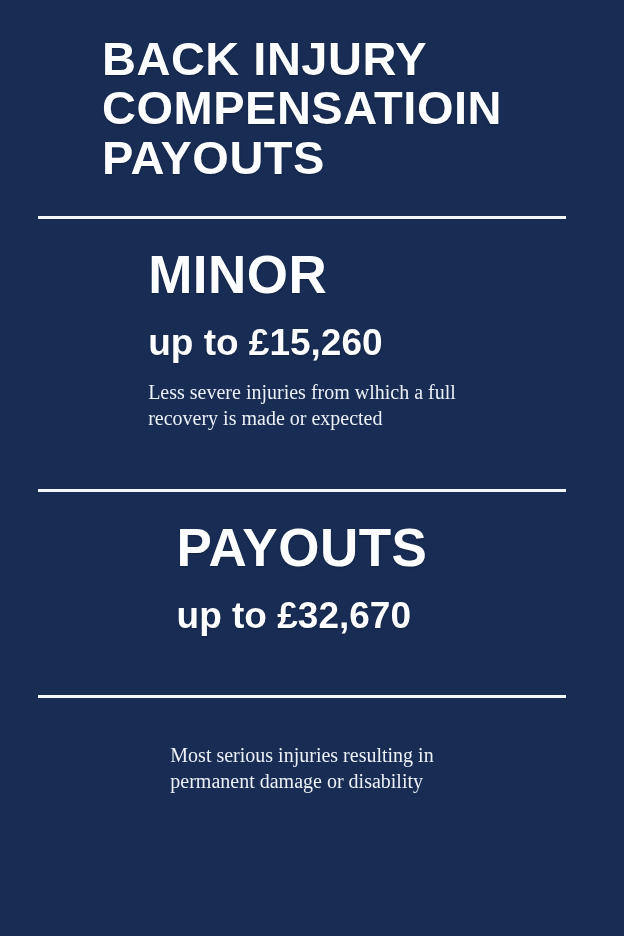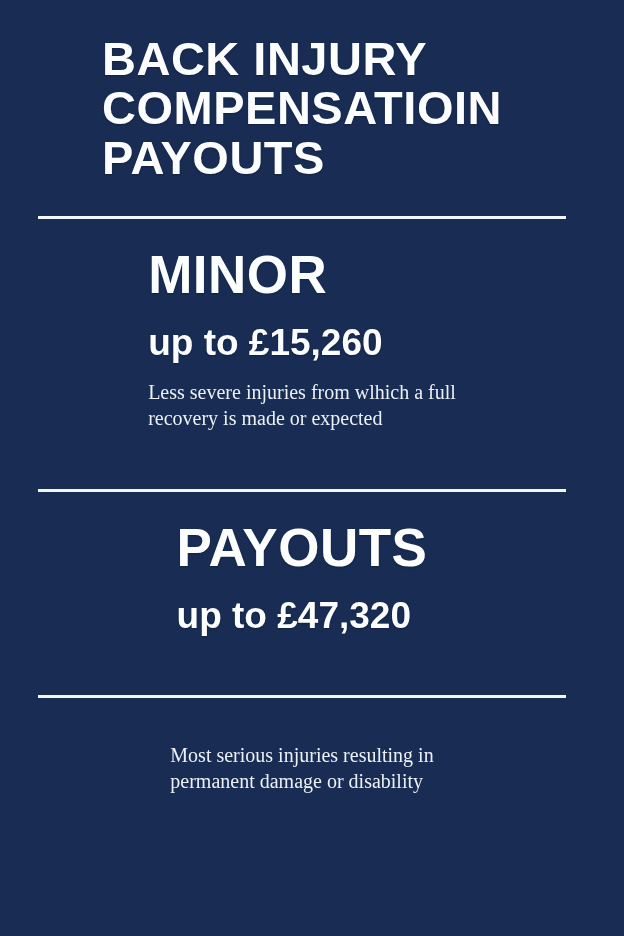--- a/index.html
+++ b/index.html
@@ -87,21 +87,21 @@
     <h2 class="tier-name">MINOR</h2>
     <p class="tier-amount">up to £15,260</p>
     <p class="tier-desc">Less severe injuries from wlhich a full
 recovery is made or expected</p>
   </section>
 
   <div class="divider"></div>
 
   <section class="section">
     <h2 class="tier-name">PAYOUTS</h2>
-    <p class="tier-amount">up to £47,320</p>
+    <p class="tier-amount">up to £32,670</p>
   </section>
 
   <div class="divider"></div>
 
   <section class="section">
     <p class="tier-desc">Most serious injuries resulting in
 permanent damage or disability</p>
   </section>
 
 </div>

